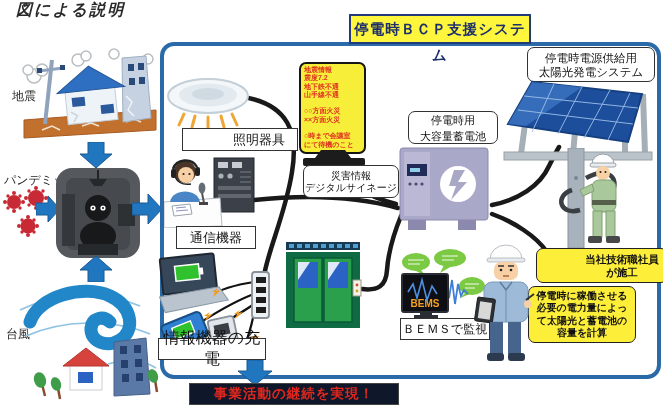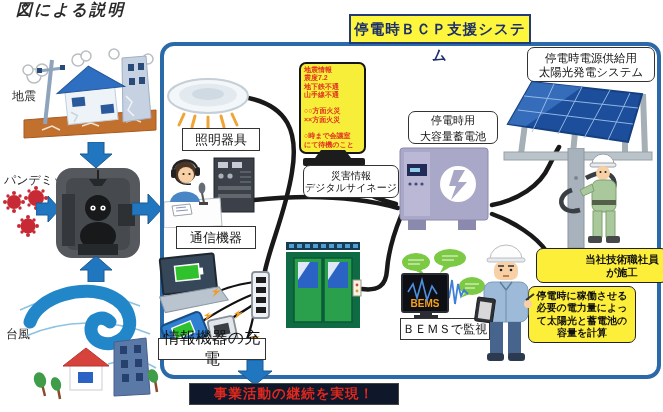--- a/index.html
+++ b/index.html
@@ -174,21 +174,21 @@
     <ellipse cx="42" cy="21" rx="29" ry="11.5" fill="#e2eaef"></ellipse>
     <ellipse cx="42" cy="20" rx="16" ry="6" fill="#cfdae2"></ellipse>
     <g stroke="#f0a636" stroke-width="3" stroke-linecap="round">
       <line x1="18" y1="40" x2="13" y2="51"></line>
         <line x1="29" y1="42" x2="26" y2="53"></line>
       <line x1="42" y1="43" x2="42" y2="54"></line>
         <line x1="55" y1="42" x2="58" y2="53"></line>
       <line x1="66" y1="40" x2="71" y2="51"></line>
     </g>
   </svg>
-  <div class="label-box" style="left:182px;top:128px;width:76px;height:21px;font-size:13px;">照明器具</div>
+  <div class="label-box" style="left:182px;top:128px;width:76px;height:21px;font-size:13px;padding-left:38px;">照明器具</div>
 
   <svg class="abs" style="left:164px;top:156px;" width="92" height="72" viewBox="0 0 92 72">
     <rect x="50" y="2" width="40" height="54" fill="#3b4049" stroke="#23262c"></rect>
     <rect x="54" y="6" width="10" height="6" fill="#c8ccd2"></rect>
       <rect x="68" y="6" width="10" height="6" fill="#c8ccd2"></rect>
     <circle cx="57" cy="20" r="2.6" fill="#aab0b8"></circle>
       <circle cx="66" cy="20" r="2.6" fill="#aab0b8"></circle>
     <g stroke="#62676e" stroke-width="1.6">
         <line x1="76" y1="16" x2="87" y2="16"></line>
         <line x1="76" y1="21" x2="87" y2="21"></line>

